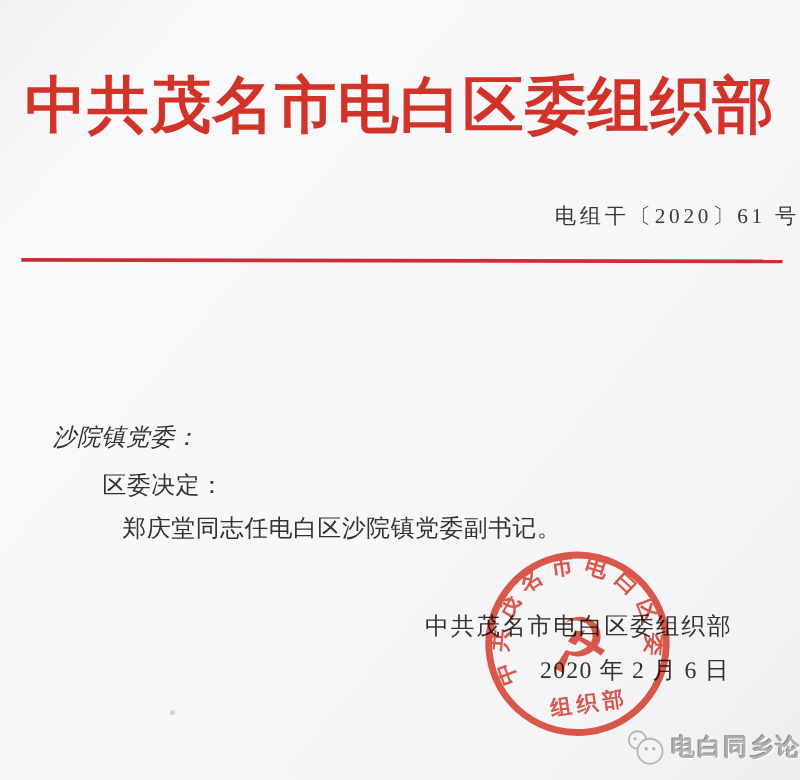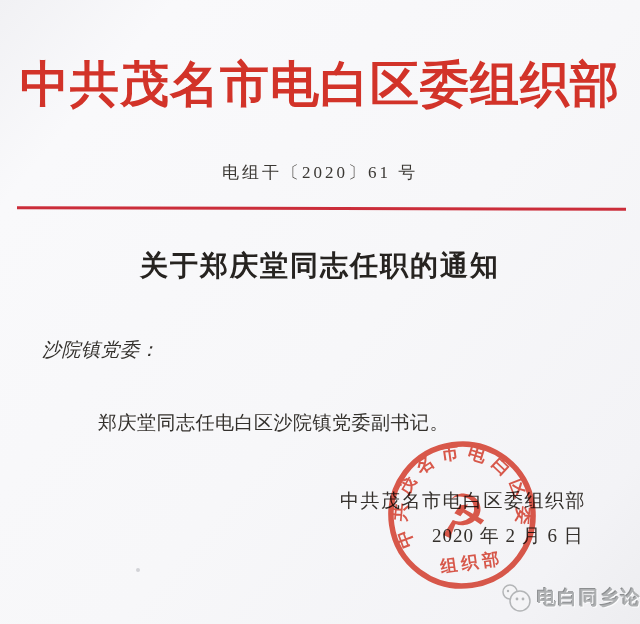--- a/index.html
+++ b/index.html
@@ -14,21 +14,21 @@
   .letterhead{
     position:absolute;top:20px;left:0;width:100%;
     text-align:center;
     font-size:49px;line-height:64px;font-weight:bold;
     letter-spacing:1px;
     color:#d23329;
     white-space:nowrap;
   }
   .doc-number{
     position:absolute;top:161px;left:0;width:100%;
-    text-align:center;
+    text-align:right;
     font-size:17px;letter-spacing:3px;
     color:#3a3733;
   }
   .divider{
     position:absolute;top:207px;left:17px;width:609px;height:3px;
     background:#cb2d3a;
     transform:rotate(0.12deg);
   }
   .notice-title{
     position:absolute;top:247px;left:0;width:100%;
@@ -81,23 +81,23 @@
 <body>
 
 <div class="page">
 
   <h1 class="letterhead">中共茂名市电白区委组织部</h1>
 
   <div class="doc-number">电组干〔2020〕61 号</div>
 
   <div class="divider"></div>
 
-  <h2 class="notice-title">关于郑庆堂同志任职的通知</h2>
 
   <p class="body-line salutation">沙院镇党委：</p>
+  <p class="body-line decision">区委决定：</p>
   <p class="body-line appointment">郑庆堂同志任电白区沙院镇党委副书记。</p>
 
   <div class="sig-org">中共茂名市电白区委组织部</div>
   <div class="sig-date">2020 年 2 月 6 日</div>
 
   <svg class="seal" viewBox="0 0 158 158" xmlns="http://www.w3.org/2000/svg">
     <defs>
       <path id="sealArc" d="M 30,105 A 56,56 0 1 1 128,105" fill="none"></path>
     </defs>
     <circle cx="79" cy="79" r="71" fill="none" stroke="#dd4433" stroke-width="5.5"></circle>

